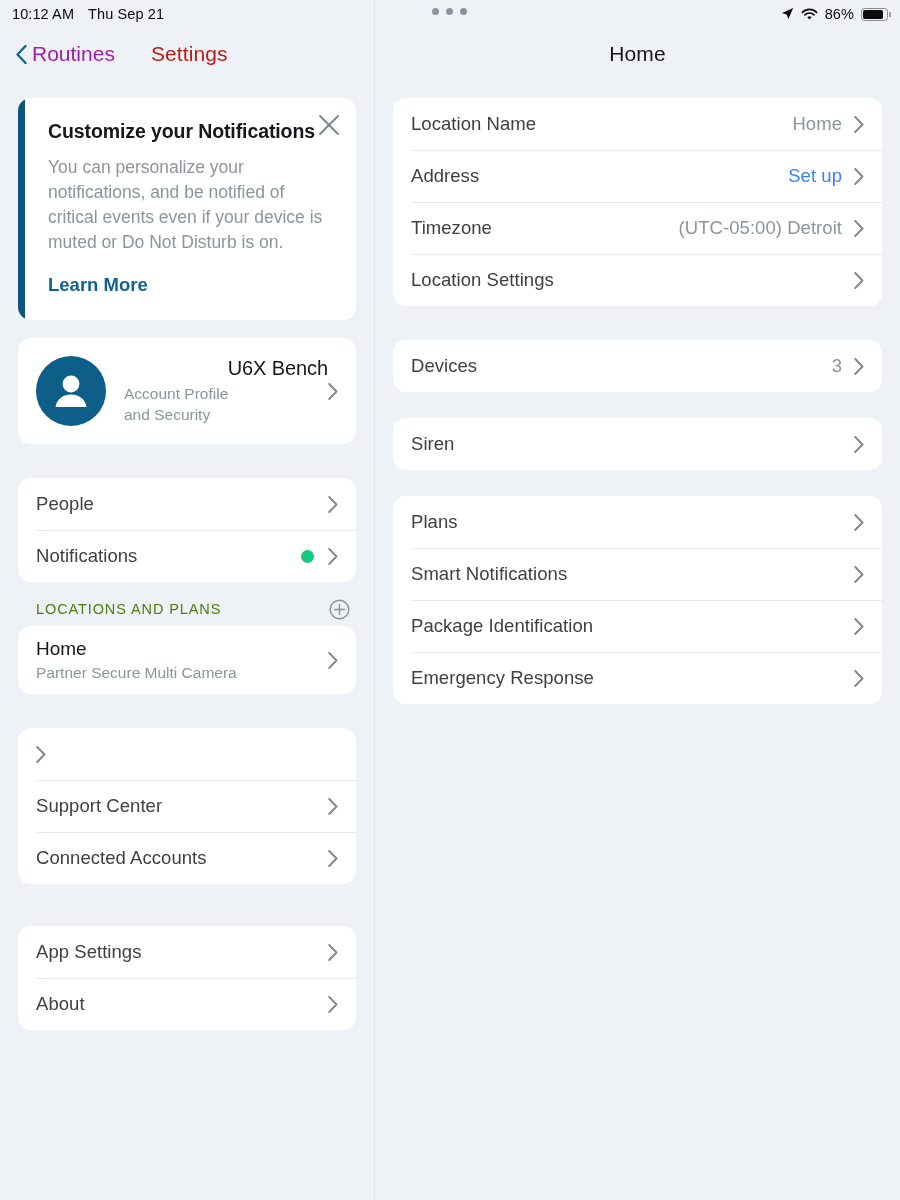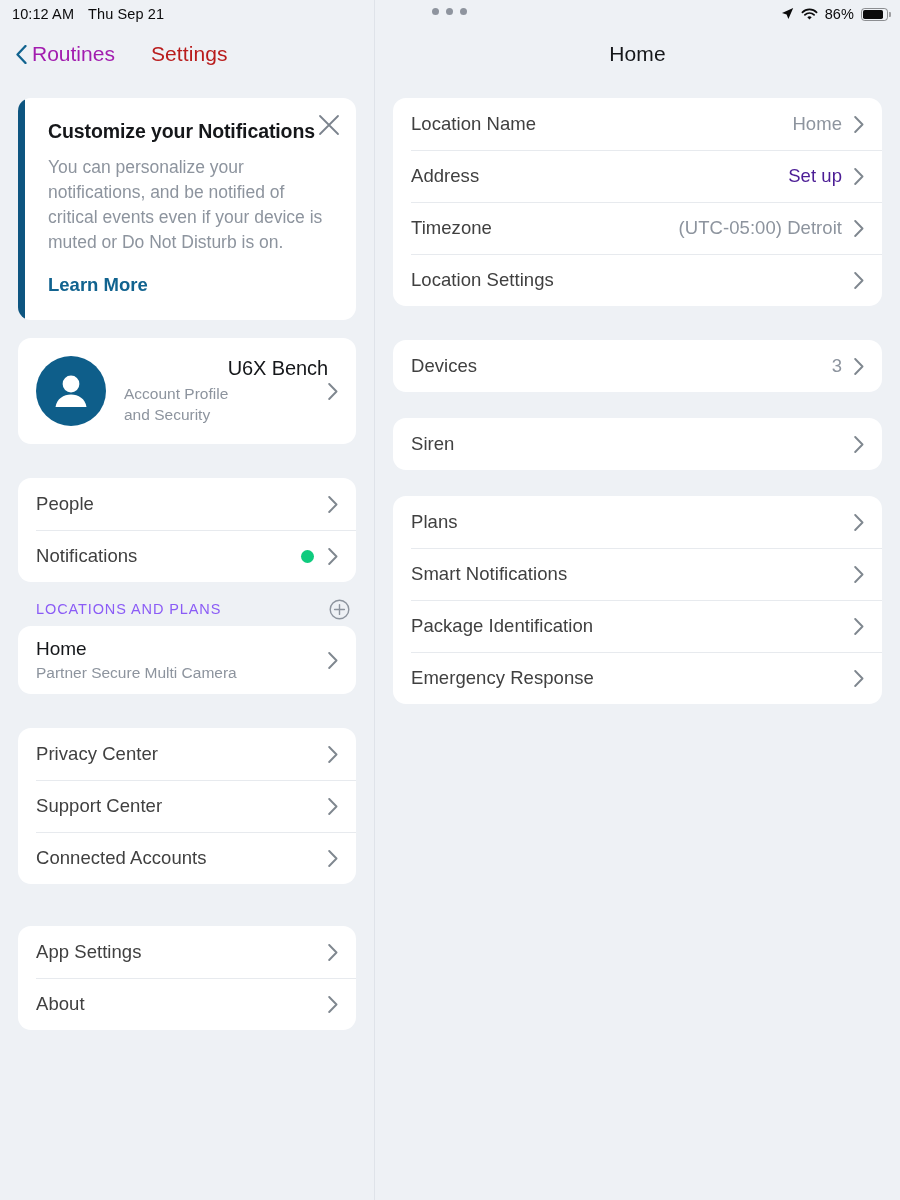--- a/index.html
+++ b/index.html
@@ -80,21 +80,21 @@
   .row {
     position: relative; display: flex; align-items: center;
     min-height: 52px; padding: 0 18px; cursor: pointer;
   }
   .row + .row::before {
     content: ""; position: absolute; left: 18px; right: 0; top: 0;
     height: 1px; background: #e7eaee;
   }
   .row-label { font-size: 18.5px; color: #404040; flex: 1; letter-spacing: .05px; }
   .row-value { font-size: 18.5px; color: #8d949e; margin-right: 12px; letter-spacing: .05px; }
-  .row-value.accent { color: #4c1d95; }
+  .row-value.accent { color: #3b82f6; }
   .chev {
     width: 10px; height: 17px; flex: none; color: #7f878f;
   }
   .dot-green {
     width: 13px; height: 13px; border-radius: 50%;
     background: #0fcb7e; margin-right: 14px; flex: none;
   }
 
   
   .banner {
@@ -135,21 +135,21 @@
   .profile-sub {
     font-size: 15.5px; color: #8d949e; line-height: 1.32; margin-top: 4px;
   }
 
   
   .sec-head {
     display: flex; align-items: center; padding: 0 24px 0 36px;
     height: 34px; margin-top: 10px;
   }
   .sec-head-label {
-    flex: 1; font-size: 14.5px; color: #8b5cf6; letter-spacing: .9px;
+    flex: 1; font-size: 14.5px; color: #4d7c0f; letter-spacing: .9px;
   }
   .plus-icon { width: 21px; height: 21px; color: #8d949e; cursor: pointer; }
 
   
   .row-2l { align-items: center; min-height: 68px; padding: 11px 18px; }
   .row-2l .stack { flex: 1; }
   .row-2l .t1 { font-size: 19px; color: #15171a; letter-spacing: -.05px; }
   .row-2l .t2 { font-size: 15.5px; color: #8d949e; margin-top: 4px; }
 
   .gap-sm { height: 18px; }
@@ -265,21 +265,20 @@
         </span>
         <svg class="chev" viewBox="0 0 10 17">
           <path d="M1.2 1 8.5 8.5 1.2 16" stroke="currentColor" stroke-width="1.9" fill="none" stroke-linecap="round" stroke-linejoin="round"></path>
         </svg>
       </div>
     </div>
 
     <div class="gap-lg"></div>
     <div class="card">
       <div class="row">
-        <span class="row-label">Privacy Center</span>
         <svg class="chev" viewBox="0 0 10 17">
           <path d="M1.2 1 8.5 8.5 1.2 16" stroke="currentColor" stroke-width="1.9" fill="none" stroke-linecap="round" stroke-linejoin="round"></path>
         </svg>
       </div>
       <div class="row">
         <span class="row-label">Support Center</span>
         <svg class="chev" viewBox="0 0 10 17">
           <path d="M1.2 1 8.5 8.5 1.2 16" stroke="currentColor" stroke-width="1.9" fill="none" stroke-linecap="round" stroke-linejoin="round"></path>
         </svg>
       </div>

